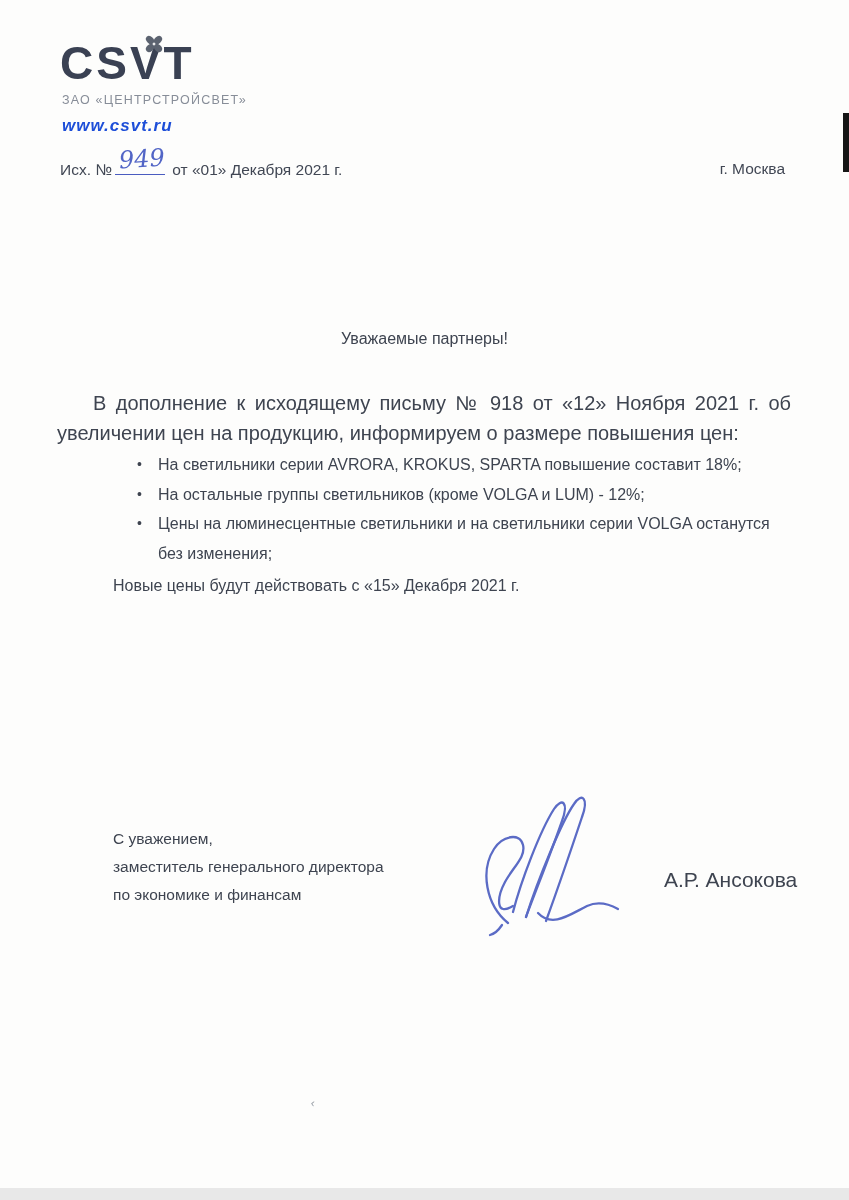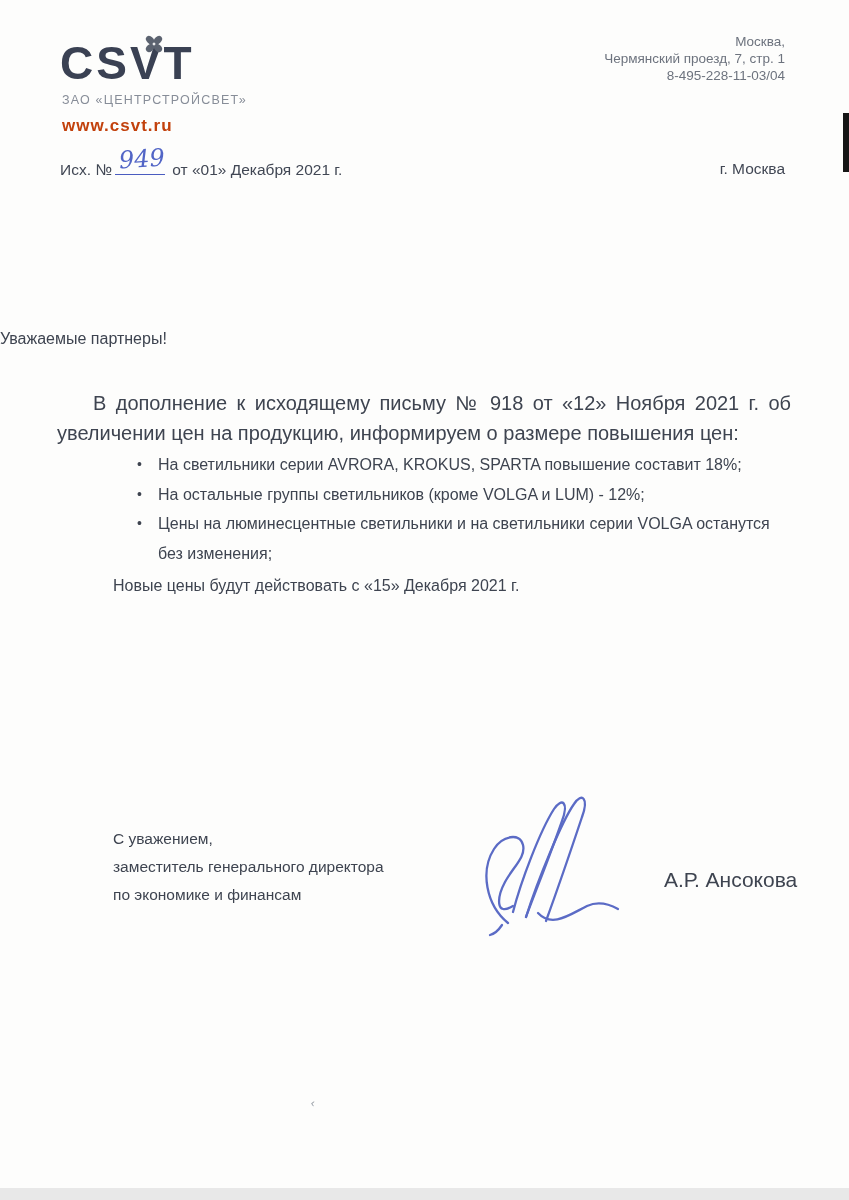--- a/index.html
+++ b/index.html
@@ -31,21 +31,22 @@
     left:62px;top:93px;
     font-size:12.5px;
     letter-spacing:1.2px;
     color:#878d98;
   }
   .website{
     left:62px;top:116px;
     font-size:17px;
     font-weight:700;
     letter-spacing:1px;
-    color:#c2410c;
+    color:#1d4ed8;
+    font-style:italic;
   }
   .addr{
     right:64px;top:33px;
     text-align:right;
     font-size:13.5px;
     line-height:17px;
     color:#6d737e;
   }
 
   
@@ -75,20 +76,21 @@
   }
   .ref-city{
     right:64px;top:160px;
     font-size:15.5px;
     color:#414754;
   }
 
   
   .salutation{
     left:0;top:330px;width:849px;
+    text-align:center;
     font-size:16px;
     color:#3e4450;
   }
   .intro{
     left:57px;top:388px;width:734px;
     font-size:20px;
     line-height:30px;
     text-align:justify;
     text-indent:36px;
     color:#3e4450;
@@ -152,25 +154,20 @@
     <g fill="#5c6370">
       <ellipse cx="7" cy="7" rx="3.4" ry="4.6" transform="rotate(-45 7 7)"></ellipse>
       <ellipse cx="15" cy="7" rx="3.4" ry="4.6" transform="rotate(45 15 7)"></ellipse>
       <ellipse cx="7" cy="15" rx="3.4" ry="4.6" transform="rotate(-135 7 15)"></ellipse>
       <ellipse cx="15" cy="15" rx="3.4" ry="4.6" transform="rotate(135 15 15)"></ellipse>
     </g>
   </svg>
   <div class="abs company-line">ЗАО «ЦЕНТРСТРОЙСВЕТ»</div>
   <div class="abs website">www.csvt.ru</div>
 
-  <div class="abs addr">
-    <div>Москва,</div>
-    <div>Чермянский проезд, 7, стр. 1</div>
-    <div>8-495-228-11-03/04</div>
-  </div>
 
   <div class="abs edge-bar"></div>
 
   <div class="abs ref-line">
     <span>Исх. №</span><span class="ref-underline"><span class="handwritten-no">949</span></span> <span>от «01» Декабря 2021 г.</span>
   </div>
   <div class="abs ref-city">г. Москва</div>
 
   <div class="abs salutation">Уважаемые партнеры!</div>
 

